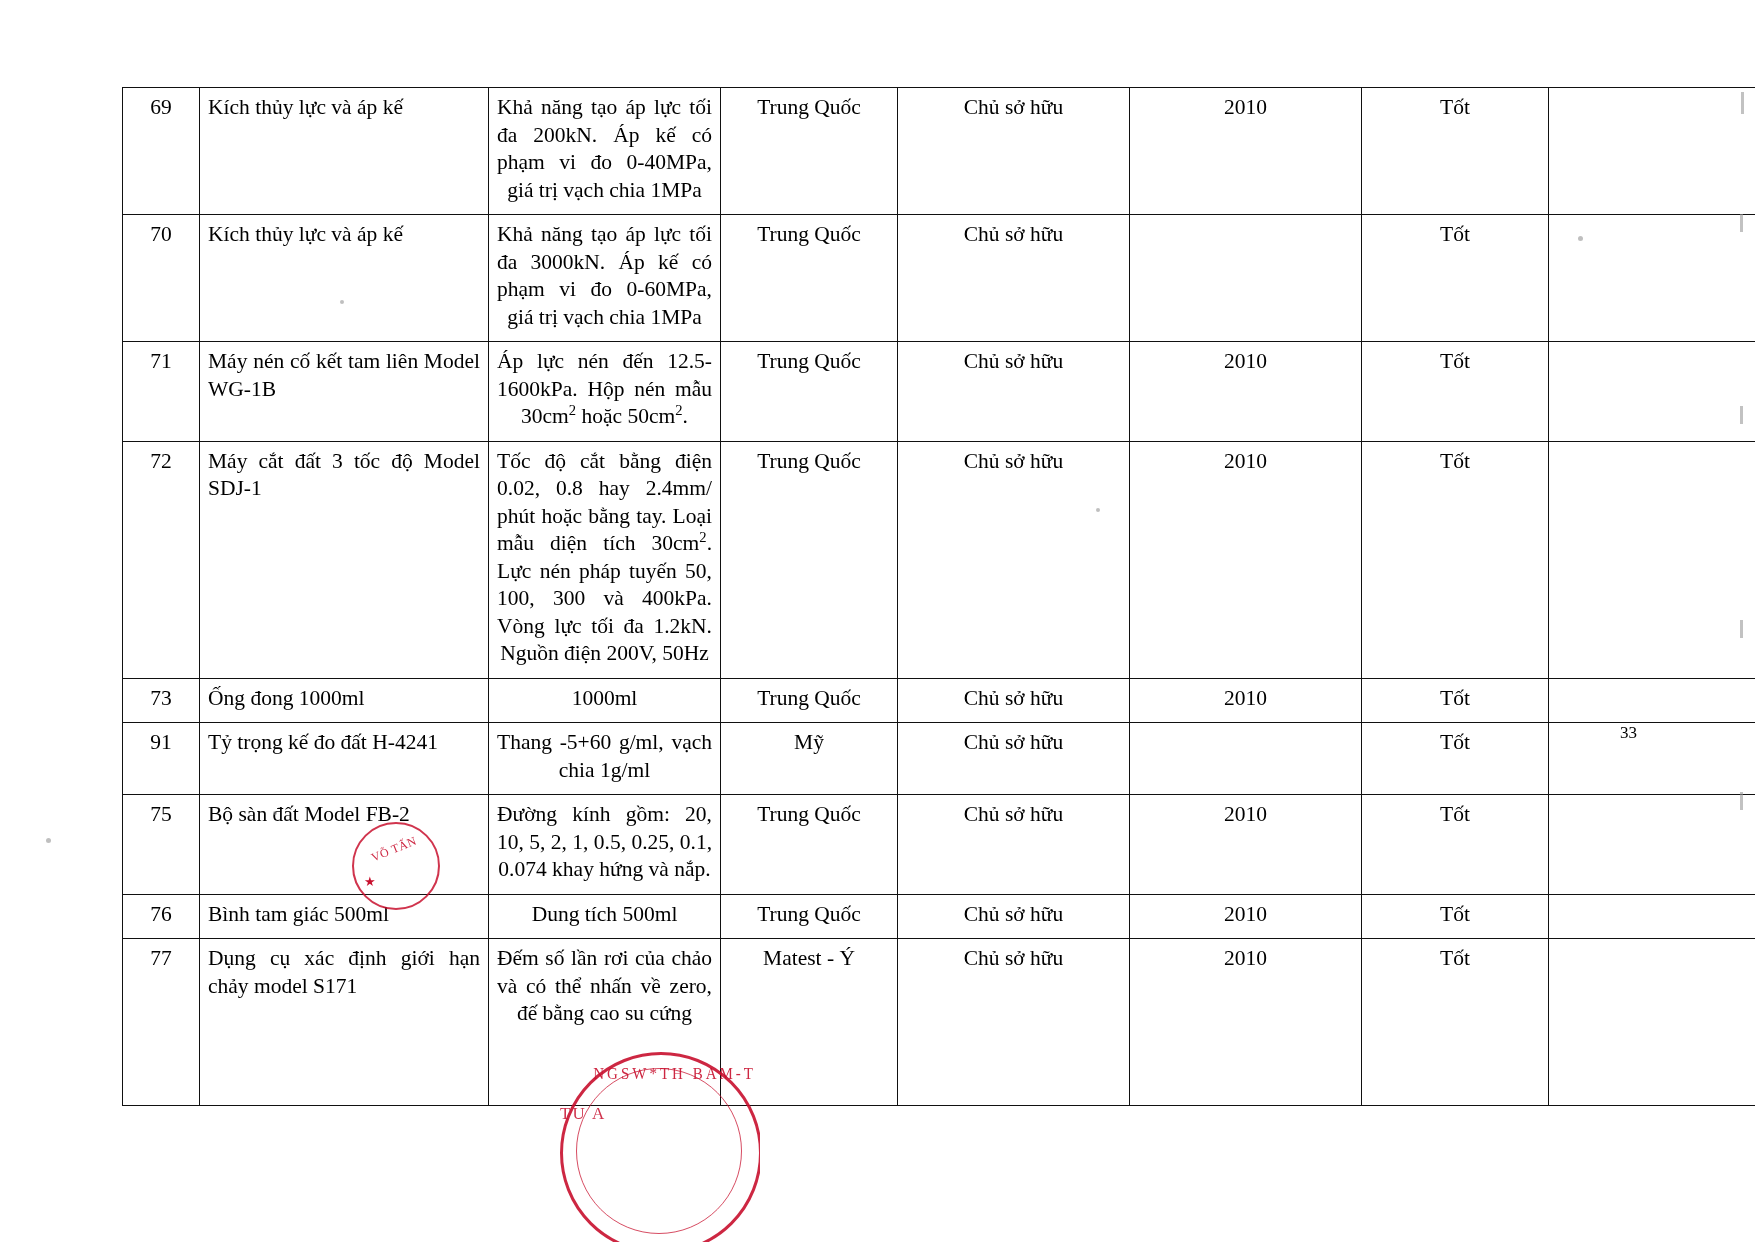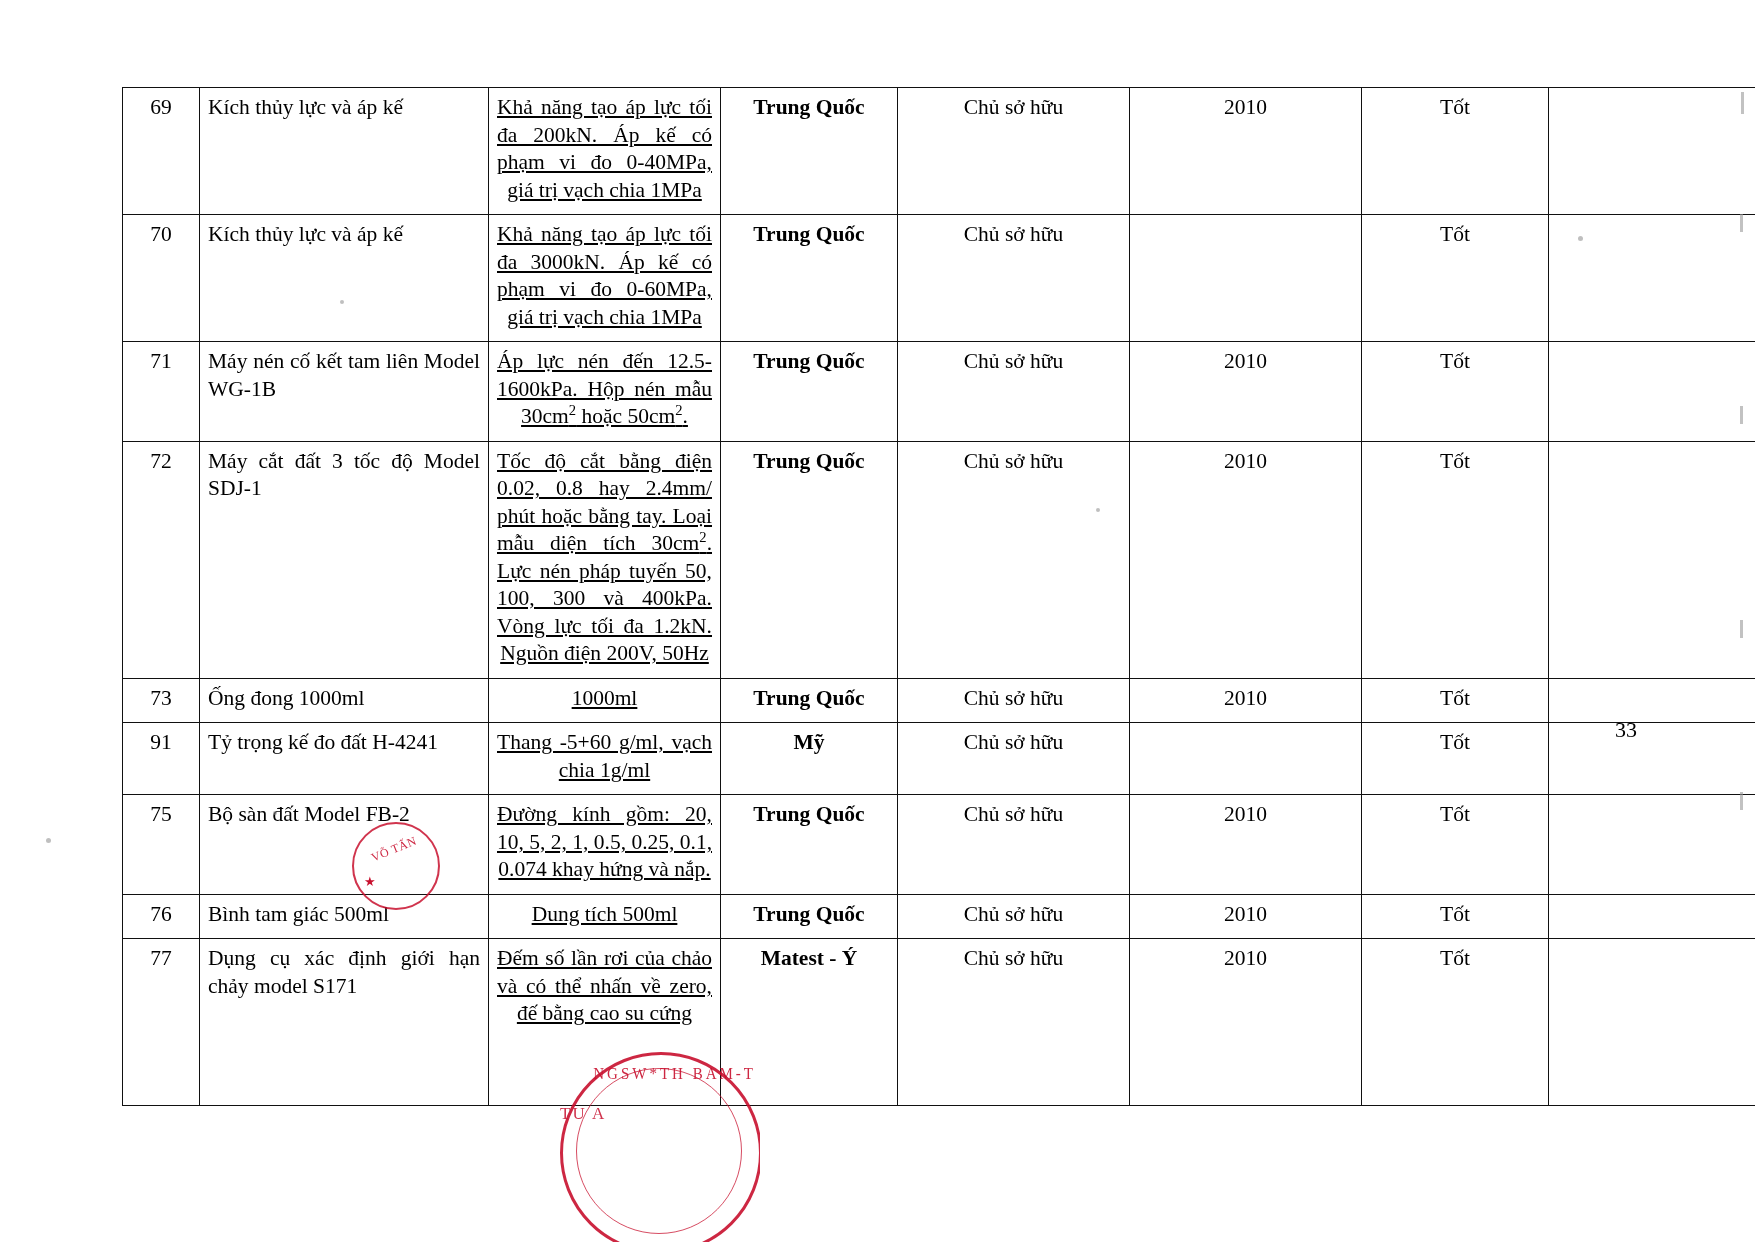--- a/index.html
+++ b/index.html
@@ -35,40 +35,40 @@
   #doc-table td {
     border: 1.3px solid #111;
     vertical-align: top;
     padding: 6px 8px 10px 8px;
     font-size: 21.5px;
     line-height: 1.28;
   }
 
   .c-no     { width: 60px;  text-align: center; }
   .c-name   { width: 272px; text-align: left; }
-  .c-spec   { width: 215px; text-align: center; text-decoration: underline; }
-  .c-origin { width: 160px; text-align: center; font-weight: bold; }
+  .c-spec   { width: 215px; text-align: center; }
+  .c-origin { width: 160px; text-align: center; }
   .c-owner  { width: 215px; text-align: center; }
   .c-year   { width: 215px; text-align: center; }
   .c-state  { width: 170px; text-align: center; }
   .c-note   { width: 209px; }
 
   .just  { text-align: justify; text-align-last: left; margin-top: 30px; }
   .jsp   { text-align: justify; text-align-last: center; }
   .ctr   { text-align: center; }
   .lft   { text-align: left; }
 
   sup { font-size: 0.68em; vertical-align: super; line-height: 0; }
 
   
   #page-number {
     position: absolute;
     right: 118px;
     bottom: 150px;
-    font-size: 22px;
+    font-size: 17px;
   }
 
   
   .seal {
     position: absolute;
     color: #c8102e;
     pointer-events: none;
   }
   #seal-mid {
     left: 352px;

